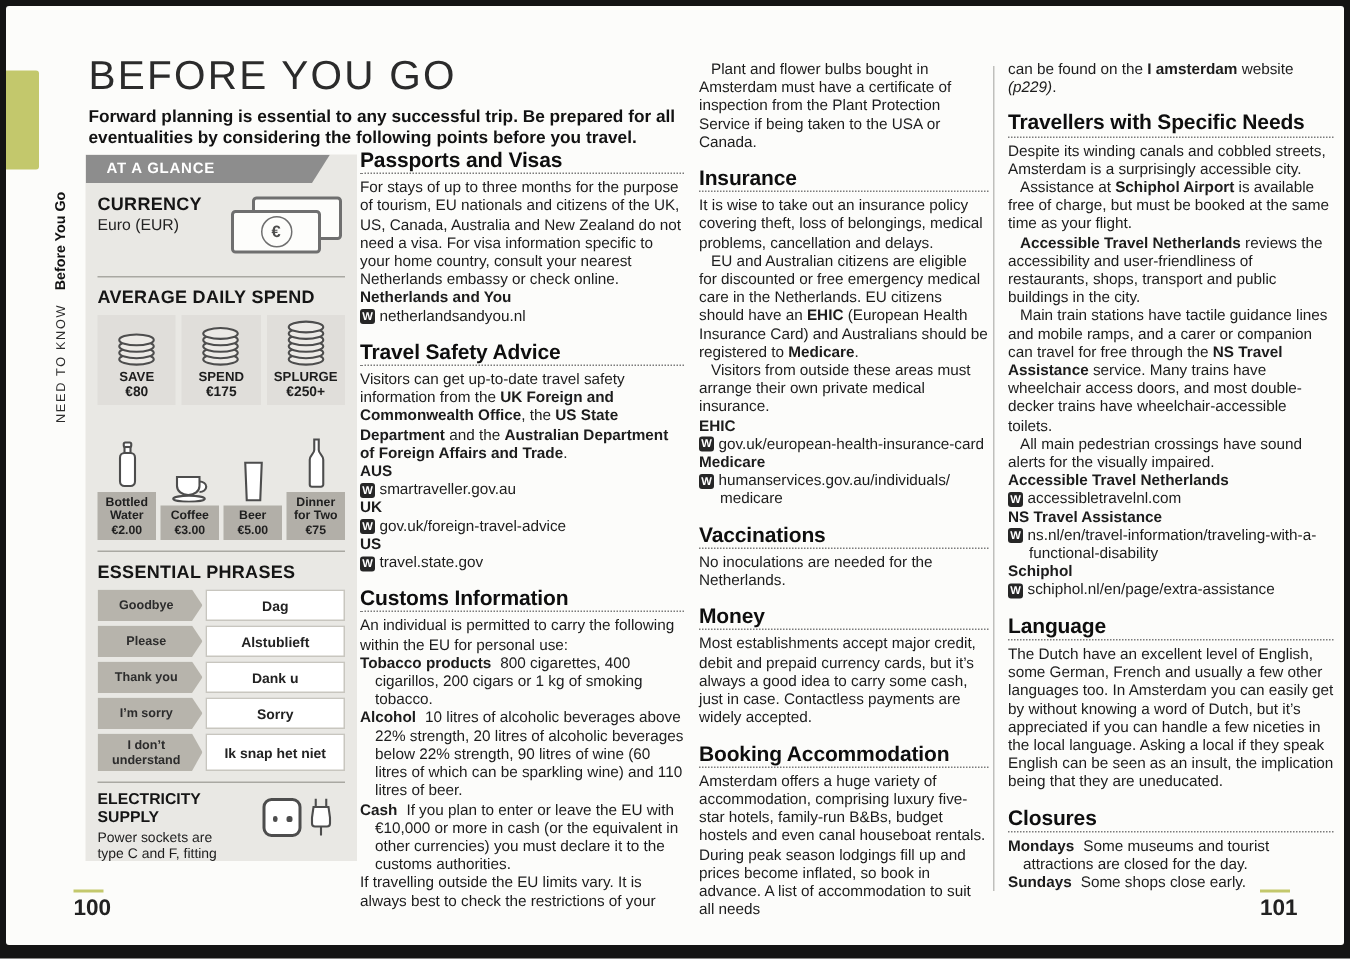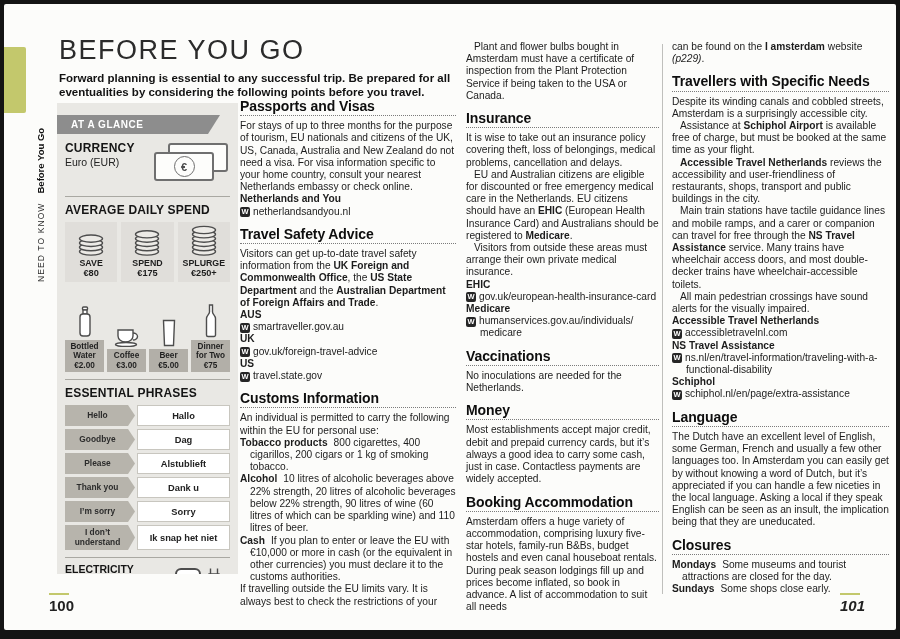--- a/index.html
+++ b/index.html
@@ -10,21 +10,21 @@
   
   .green-tab{position:absolute;left:0;top:43px;width:22px;height:66px;background:#c3c86c;border-radius:0 2px 2px 0;}
   .v-label{position:absolute;left:26px;top:278px;transform:rotate(-90deg);transform-origin:0 0;white-space:nowrap;}
   .v-sec{font-size:8.5px;letter-spacing:1.1px;color:#2b2b2b;margin-right:9px;}
   .v-ch{font-size:9.5px;font-weight:bold;color:#111;}
 
   .title{position:absolute;left:55px;top:31px;font-size:27px;letter-spacing:1.5px;color:#2b2b2b;font-weight:400;}
   .intro{position:absolute;left:55px;top:68px;width:394px;font-size:11.5px;line-height:13.5px;font-weight:bold;color:#121212;}
 
   
-  .panel{position:absolute;left:53px;top:99px;width:181px;height:471px;background:#e9e8e4;padding:12px 8px;box-sizing:border-box;overflow:hidden;}
+  .panel{position:absolute;left:53px;top:99px;width:181px;height:471px;background:#e9e8e4;padding:0 8px;box-sizing:border-box;overflow:hidden;}
   .gl-head{margin:0 10px 7px -8px;background:#8d8d8d;color:#fff;font-size:10px;font-weight:bold;letter-spacing:.5px;
            padding:4px 10px 4px 14px;clip-path:polygon(0 0,100% 0,calc(100% - 12px) 100%,0 100%);}
   .gl-lab{font-size:12px;font-weight:bold;color:#151515;letter-spacing:.2px;}
   .gl-hr{border:none;border-top:1px solid #a9a8a2;margin:7px 0 6px;}
   .cur-row{display:flex;justify-content:space-between;align-items:flex-start;min-height:48px;}
   .cur-val{font-size:10.5px;color:#222;margin-top:1px;}
   .note-wrap{position:relative;width:76px;height:42px;margin-top:2px;}
   .note-back{position:absolute;left:14px;top:0;width:56px;height:25px;border:2px solid #6f6f6f;border-radius:3px;background:#fdfdfb;}
   .note-front{position:absolute;left:0;top:9px;width:56px;height:25px;border:2px solid #6f6f6f;border-radius:3px;background:#fdfdfb;
               display:flex;align-items:center;justify-content:center;}
@@ -67,21 +67,21 @@
   .hang{padding-left:10px;text-indent:-10px;}
   .tm{font-weight:bold;margin-right:6px;}
   .weblink{margin:0;}
   .wl-label{font-weight:bold;}
   .wl-url{padding-left:14px;text-indent:-14px;overflow-wrap:anywhere;}
   .w-icon{display:inline-block;width:10px;height:10px;background:#262626;color:#fff;font-size:7.5px;font-weight:bold;
           text-align:center;line-height:10.5px;border-radius:2px;margin-right:3px;text-indent:0;vertical-align:0.5px;}
 
   .pn{position:absolute;font-size:15px;font-weight:bold;color:#222;border-top:2.5px solid #c3c86c;padding-top:2px;width:20px;}
   .pn-l{left:45px;top:589px;}
-  .pn-r{left:836px;top:589px;text-align:left;font-style:italic;}
+  .pn-r{left:836px;top:589px;text-align:left;}
   svg{display:block;}
 </style>
 </head>
 <body>
 
 <div class="page">
 
   <div class="green-tab"></div>
   <div class="v-label">
     <span class="v-sec">NEED TO KNOW</span><span class="v-ch">Before You Go</span>
@@ -197,24 +197,20 @@
           <div>Dinner for Two</div>
           <div>€75</div>
         </div>
       </div>
     </div>
 
     <hr class="gl-hr">
 
     <div class="gl-lab" style="margin-bottom:5px;">ESSENTIAL PHRASES</div>
     <div>
-      <div class="ph-row">
-        <div class="ph-en">Hello</div>
-        <div class="ph-nl">Hallo</div>
-      </div>
       <div class="ph-row">
         <div class="ph-en">Goodbye</div>
         <div class="ph-nl">Dag</div>
       </div>
       <div class="ph-row">
         <div class="ph-en">Please</div>
         <div class="ph-nl">Alstublieft</div>
       </div>
       <div class="ph-row">
         <div class="ph-en">Thank you</div>

